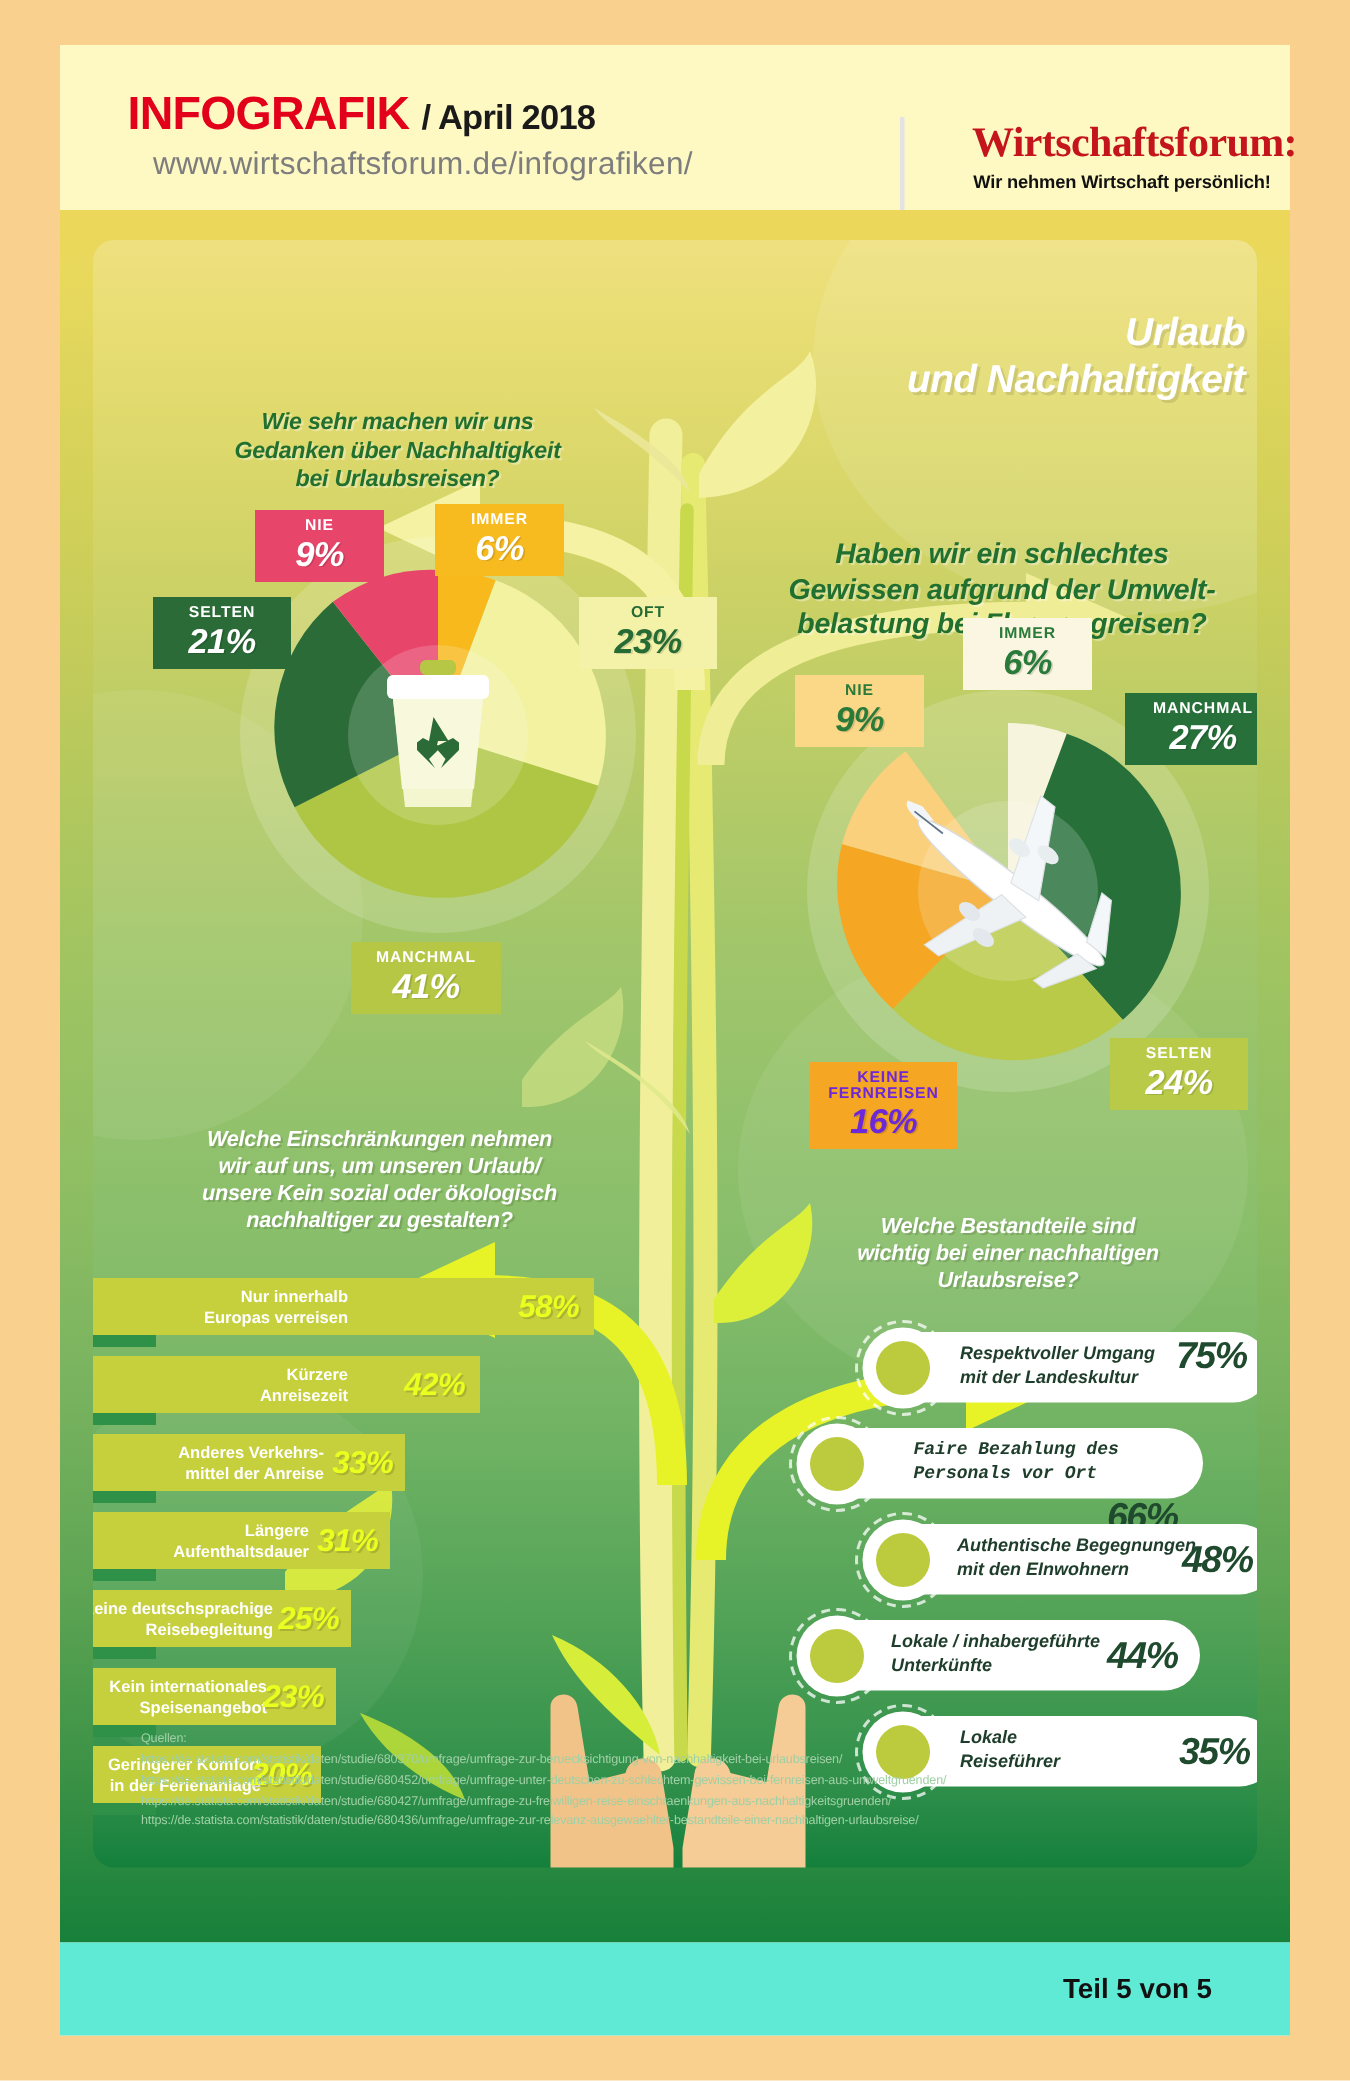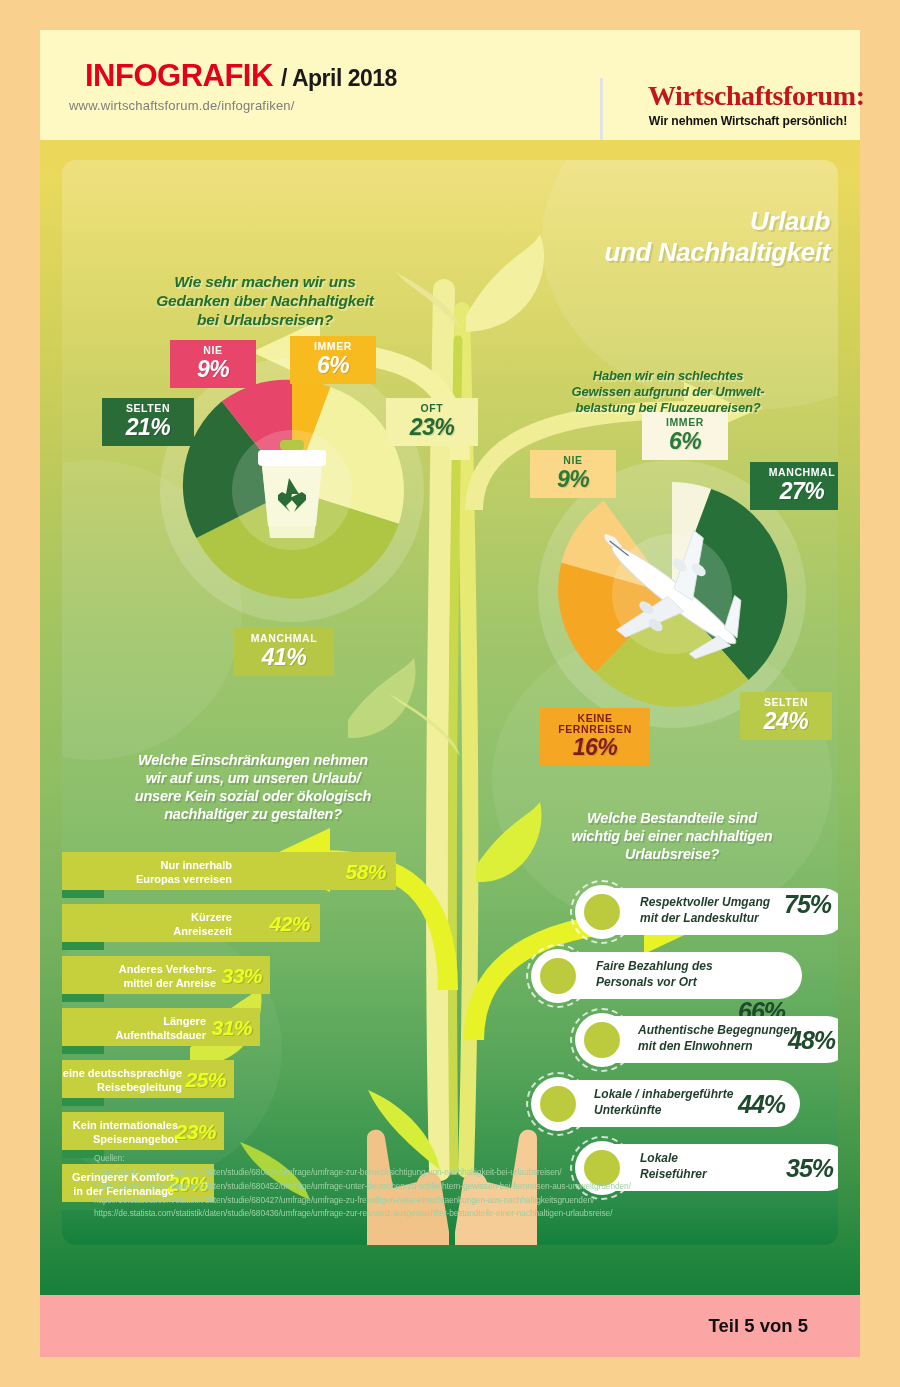--- a/index.html
+++ b/index.html
@@ -13,21 +13,21 @@
   .page {
     position:absolute; left:40px; top:30px; width:820px; height:1327px;
     background:#fff;
   }
 
   
   .header { position:absolute; left:0; top:0; width:820px; height:110px; background:#fef9c3; }
   .hdr-title { position:absolute; left:45px; top:28px; font-size:31px; font-weight:bold; letter-spacing:-0.5px; white-space:nowrap;}
   .hdr-title .ig { color:#e2001a; }
   .hdr-title .dt { color:#1a1a1a; font-size:23px; }
-  .hdr-url { position:absolute; left:29px; top:68px; font-size:13px; color:#7d7d7d; letter-spacing:0.2px;}
+  .hdr-url { position:absolute; left:62px; top:68px; font-size:21px; color:#7d7d7d; letter-spacing:0.2px;}
   .hdr-div { position:absolute; left:560px; top:48px; width:3px; height:62px; background:#e3e3e3; }
   .brand { position:absolute; left:608px; top:52px; width:200px; text-align:center; }
   .brand-name { font-family:"Liberation Serif", serif; color:#c4151c; font-size:28px; font-weight:bold; letter-spacing:-0.4px; line-height:1; }
   .brand-tag { color:#111; font-size:12.2px; font-weight:bold; margin-top:4px; letter-spacing:-0.1px;}
 
   
   .board {
     position:absolute; left:0; top:110px; width:820px; height:1155px;
     background: linear-gradient(180deg,
       #ecd75a 0%, #e8d95c 4%,
@@ -88,21 +88,21 @@
   .pill-val { position:absolute; font-size:25px; font-weight:bold; font-style:italic; color:#1f4a2e; letter-spacing:-1px; }
   .dot-outer { position:absolute; width:54px; height:54px; border-radius:50%; background:#ffffff; }
   .dot-ring { position:absolute; width:64px; height:64px; border-radius:50%; border:2px dashed rgba(255,255,255,0.75); }
   .dot-inner { position:absolute; width:36px; height:36px; border-radius:50%; background:#bccb3d; }
 
   
   .sources { position:absolute; left:54px; top:1122px; width:740px; color:#9fd0a5; font-size:8.4px; line-height:1.65; letter-spacing:-0.1px;}
   .sources .h { display:block; }
 
   
-  .footer { position:absolute; left:0; top:1265px; width:820px; height:62px; background:#fca5a5; }
+  .footer { position:absolute; left:0; top:1265px; width:820px; height:62px; background:#5eead4; }
   .footer-txt { position:absolute; right:52px; top:20px; font-size:18.5px; font-weight:bold; color:#111; }
 </style>
 </head>
 <body>
 
 <div class="page">
 
   <div class="header">
     <div class="hdr-title">
       <span class="ig">INFOGRAFIK</span>
@@ -215,21 +215,21 @@
         <span class="val">41%</span>
       </div>
 
       <div style="position:absolute; left:448px; top:46px; width:320px; text-align:right;
                   font-size:26px; font-weight:bold; font-style:italic; color:#ffffff;
                   line-height:1.18; letter-spacing:-0.4px; text-shadow:2px 2px 0 rgba(0,0,0,0.10);">
         <div>Urlaub</div>
         <div>und Nachhaltigkeit</div>
       </div>
 
-      <div class="qtitle q-dark" style="left:456px; top:208px; width:300px; font-size:13px;">
+      <div class="qtitle q-dark" style="left:456px; top:198px; width:300px; font-size:19px;">
         <div>Haben wir ein schlechtes</div>
         <div>Gewissen aufgrund der Umwelt-</div>
         <div>belastung bei Flugzeugreisen?</div>
       </div>
 
       <div class="donut" style="left:490px; top:314px; width:240px; height:240px;">
         <div class="halo" style="left:-14px; top:-14px; width:268px; height:268px;"></div>
         <svg viewBox="0 0 240 240" style="position:absolute; left:0; top:0; width:240px; height:240px;">
 
           <path d="M120 120 L120 8 A112 112 0 0 1 159.2 15.1 Z" fill="#f7f4de"></path>
@@ -270,21 +270,21 @@
         <span class="val">9%</span>
       </div>
       <div class="badge" style="left:688px; top:302px; width:104px; background:#27703a; color:#ffffff;">
         <span class="lbl">MANCHMAL</span>
         <span class="val">27%</span>
       </div>
       <div class="badge" style="left:678px; top:532px; width:92px; background:#b9c948; color:#ffffff;">
         <span class="lbl">SELTEN</span>
         <span class="val">24%</span>
       </div>
-      <div class="badge" style="left:478px; top:548px; width:110px; background:#f5a623; color:#7f1d1d;">
+      <div class="badge" style="left:478px; top:548px; width:98px; background:#f5a623; color:#6d28d9;">
         <span class="lbl">KEINE FERNREISEN</span>
         <span class="val">16%</span>
       </div>
 
       <div class="qtitle q-white" style="left:26px; top:592px; width:330px; font-size:14.5px;">
         <div>Welche Einschränkungen nehmen</div>
         <div>wir auf uns, um unseren Urlaub/</div>
         <div>unsere Kein sozial oder ökologisch</div>
         <div>nachhaltiger zu gestalten?</div>
       </div>
@@ -379,21 +379,21 @@
             <div>mit der Landeskultur</div>
           </div>
           <div class="pill-val" style="left:722px; top:698px;margin-top:32px;">75%</div>
         </div>
 
         <div>
           <div class="pill" style="left:472px; top:792px; width:268px;"></div>
           <div class="dot-ring" style="left:464px; top:784px;"></div>
           <div class="dot-outer" style="left:469px; top:789px;"></div>
           <div class="dot-inner" style="left:478px; top:798px;"></div>
-          <div class="pill-text" style="left:534px; top:799px; width:140px;">
+          <div class="pill-text" style="left:547px; top:799px; width:140px;font-family:Liberation Mono, monospace;">
             <div>Faire Bezahlung des</div>
             <div>Personals vor Ort</div>
           </div>
           <div class="pill-val" style="left:676px; top:802px;margin-top:35px;">66%</div>
         </div>
 
         <div>
           <div class="pill" style="left:516px; top:856px; width:272px;"></div>
           <div class="dot-ring" style="left:508px; top:848px;"></div>
           <div class="dot-outer" style="left:513px; top:853px;"></div>

